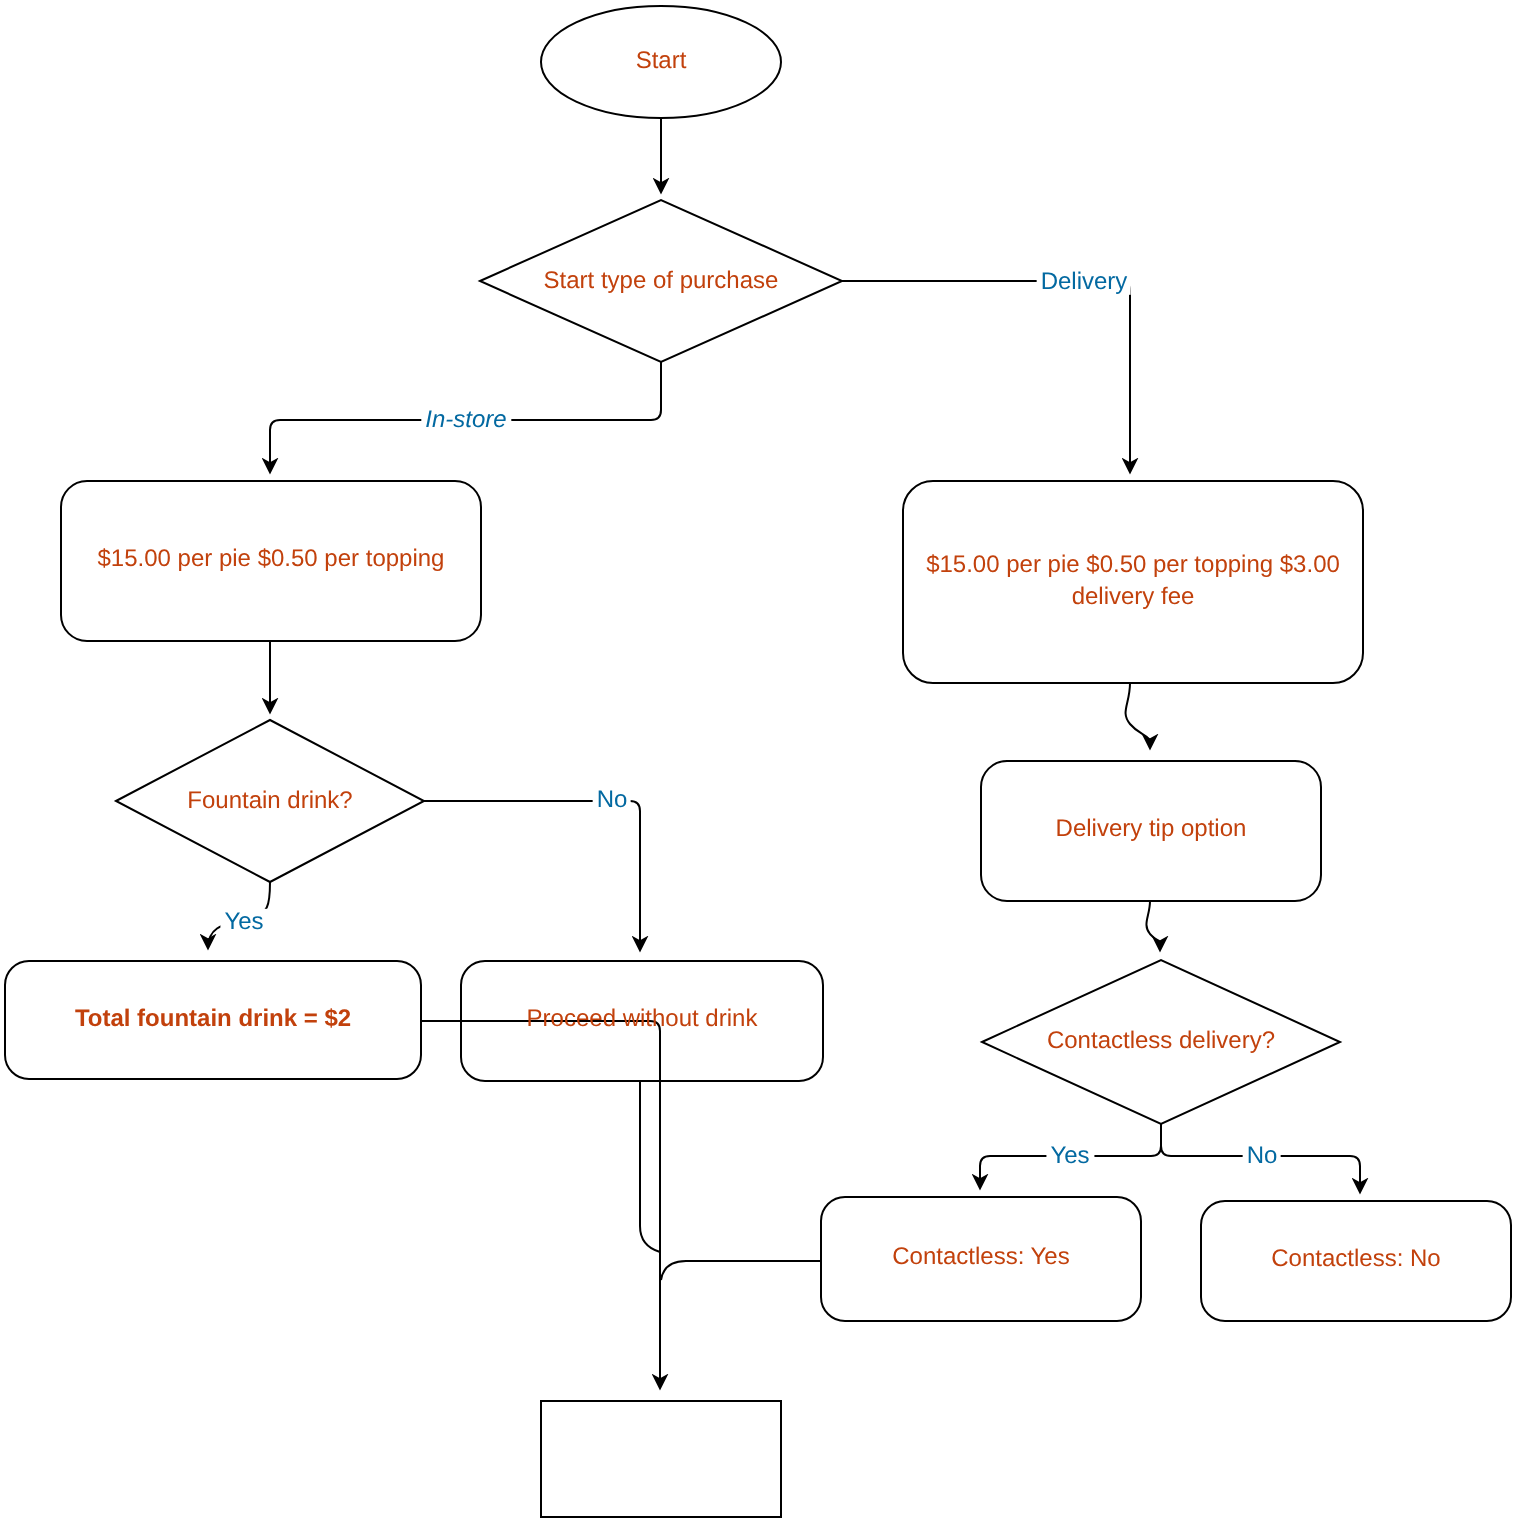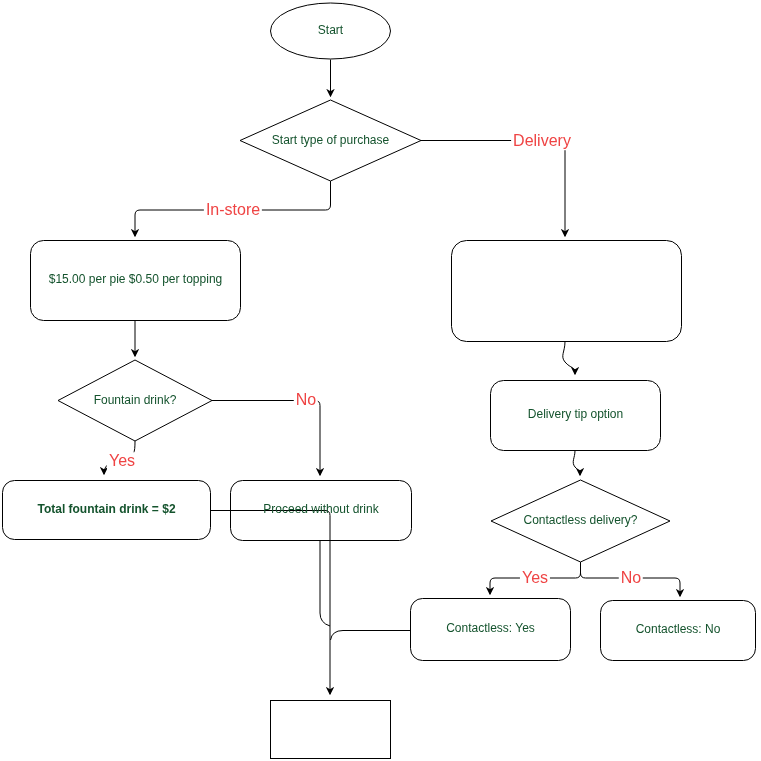--- a/index.html
+++ b/index.html
@@ -3,26 +3,26 @@
 <meta charset="utf-8">
 <style>
   html,body{margin:0;padding:0;background:#ffffff;}
   .canvas{
     position:relative;width:761px;height:761px;background:#ffffff;
     font-family:"Liberation Sans",sans-serif;overflow:hidden;
   }
   .canvas svg{position:absolute;left:0;top:0;}
   .nlabel{
     position:absolute;display:flex;align-items:center;justify-content:center;
-    text-align:center;font-size:12px;color:#14532d;line-height:1.3;
+    text-align:center;font-size:12px;color:#c2410c;line-height:1.3;
     white-space:pre-line;pointer-events:none;
   }
   .elabel{
     position:absolute;transform:translate(-50%,-50%);
-    font-size:16px;color:#ef4444;background:#ffffff;padding:0 2px;line-height:1.1;
+    font-size:12px;color:#0369a1;background:#ffffff;padding:0 2px;line-height:1.1;
   }
   .shape{fill:#ffffff;stroke:#000000;stroke-width:1;}
   .edge{fill:none;stroke:#000000;stroke-width:1;}
 </style>
 </head>
 <body>
 
 <div class="canvas">
 
   <svg width="761" height="761" viewBox="0 0 761 761">
@@ -56,28 +56,30 @@
     <path class="edge" d="M410.5 630.5 L343 630.5 Q332 630.5 330.5 640"></path>
     <path class="edge" d="M565 341.5 C565 352 560 356 565 362 C571 369 575 366 575 374" marker-end="url(#arrow)"></path>
     <path class="edge" d="M575 450.5 C575 458 571 462 575 467 C579 471 580 471 580 475" marker-end="url(#arrow)"></path>
     <path class="edge" d="M580.5 562 L580.5 573 Q580.5 578 575.5 578 L495 578 Q490 578 490 583 L490 594" marker-end="url(#arrow)"></path>
     <path class="edge" d="M580.5 562 L580.5 573 Q580.5 578 585.5 578 L675 578 Q680 578 680 583 L680 596" marker-end="url(#arrow)"></path>
   </svg>
 
   <div class="nlabel" style="left:270px;top:3px;width:121px;height:56px;">Start</div>
   <div class="nlabel" style="left:240px;top:100px;width:181px;height:81px;">Start type of purchase</div>
   <div class="nlabel" style="left:33px;top:240px;width:205px;height:80px;">$15.00 per pie $0.50 per topping</div>
+  <div class="nlabel" style="left:454px;top:240px;width:225px;height:101px;">$15.00 per pie $0.50 per topping $3.00
+delivery fee</div>
   <div class="nlabel" style="left:58px;top:360px;width:154px;height:81px;text-align:center;">Fountain drink?</div>
   <div class="nlabel" style="left:5px;top:480px;width:203px;height:59px;font-weight:bold;">Total fountain drink = $2</div>
   <div class="nlabel" style="left:233px;top:480px;width:176px;height:60px;">Proceed without drink</div>
   <div class="nlabel" style="left:493px;top:380px;width:165px;height:70px;">Delivery tip option</div>
   <div class="nlabel" style="left:491px;top:480px;width:179px;height:82px;">Contactless delivery?</div>
   <div class="nlabel" style="left:413px;top:598px;width:155px;height:62px;text-align:right;">Contactless: Yes</div>
   <div class="nlabel" style="left:603px;top:600px;width:150px;height:60px;">Contactless: No</div>
 
   <span class="elabel" style="left:542px;top:141px;">Delivery</span>
-  <span class="elabel" style="left:233px;top:210px;">In-store</span>
+  <span class="elabel" style="left:233px;top:210px;font-style:italic;">In-store</span>
   <span class="elabel" style="left:122px;top:461px;">Yes</span>
   <span class="elabel" style="left:306px;top:400px;">No</span>
   <span class="elabel" style="left:535px;top:578px;">Yes</span>
   <span class="elabel" style="left:631px;top:578px;">No</span>
 
 </div>
 
 </body></html>

